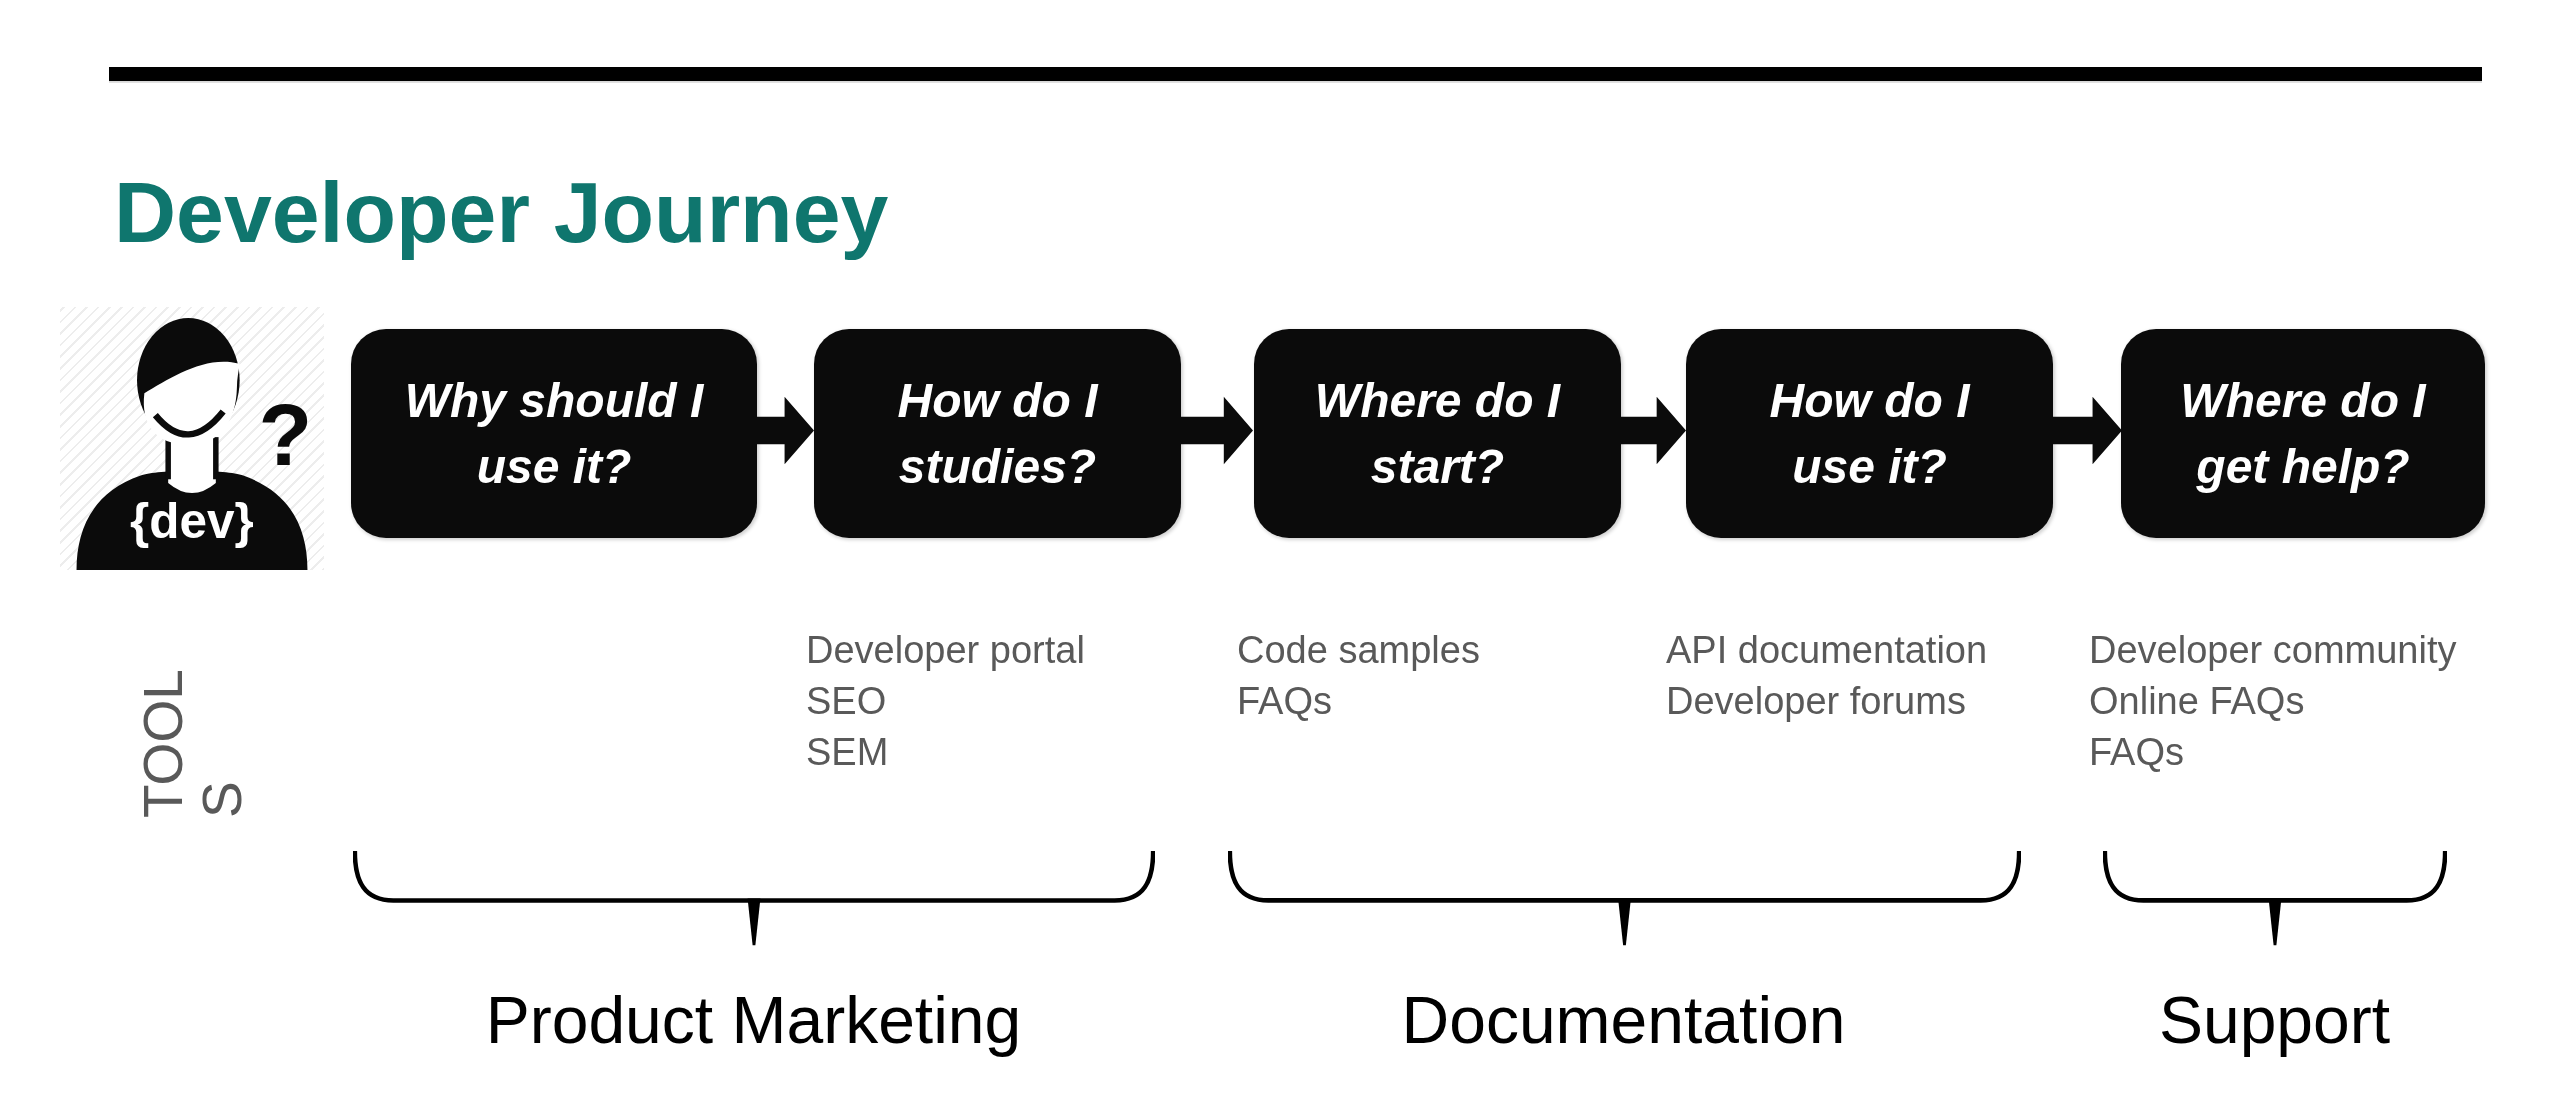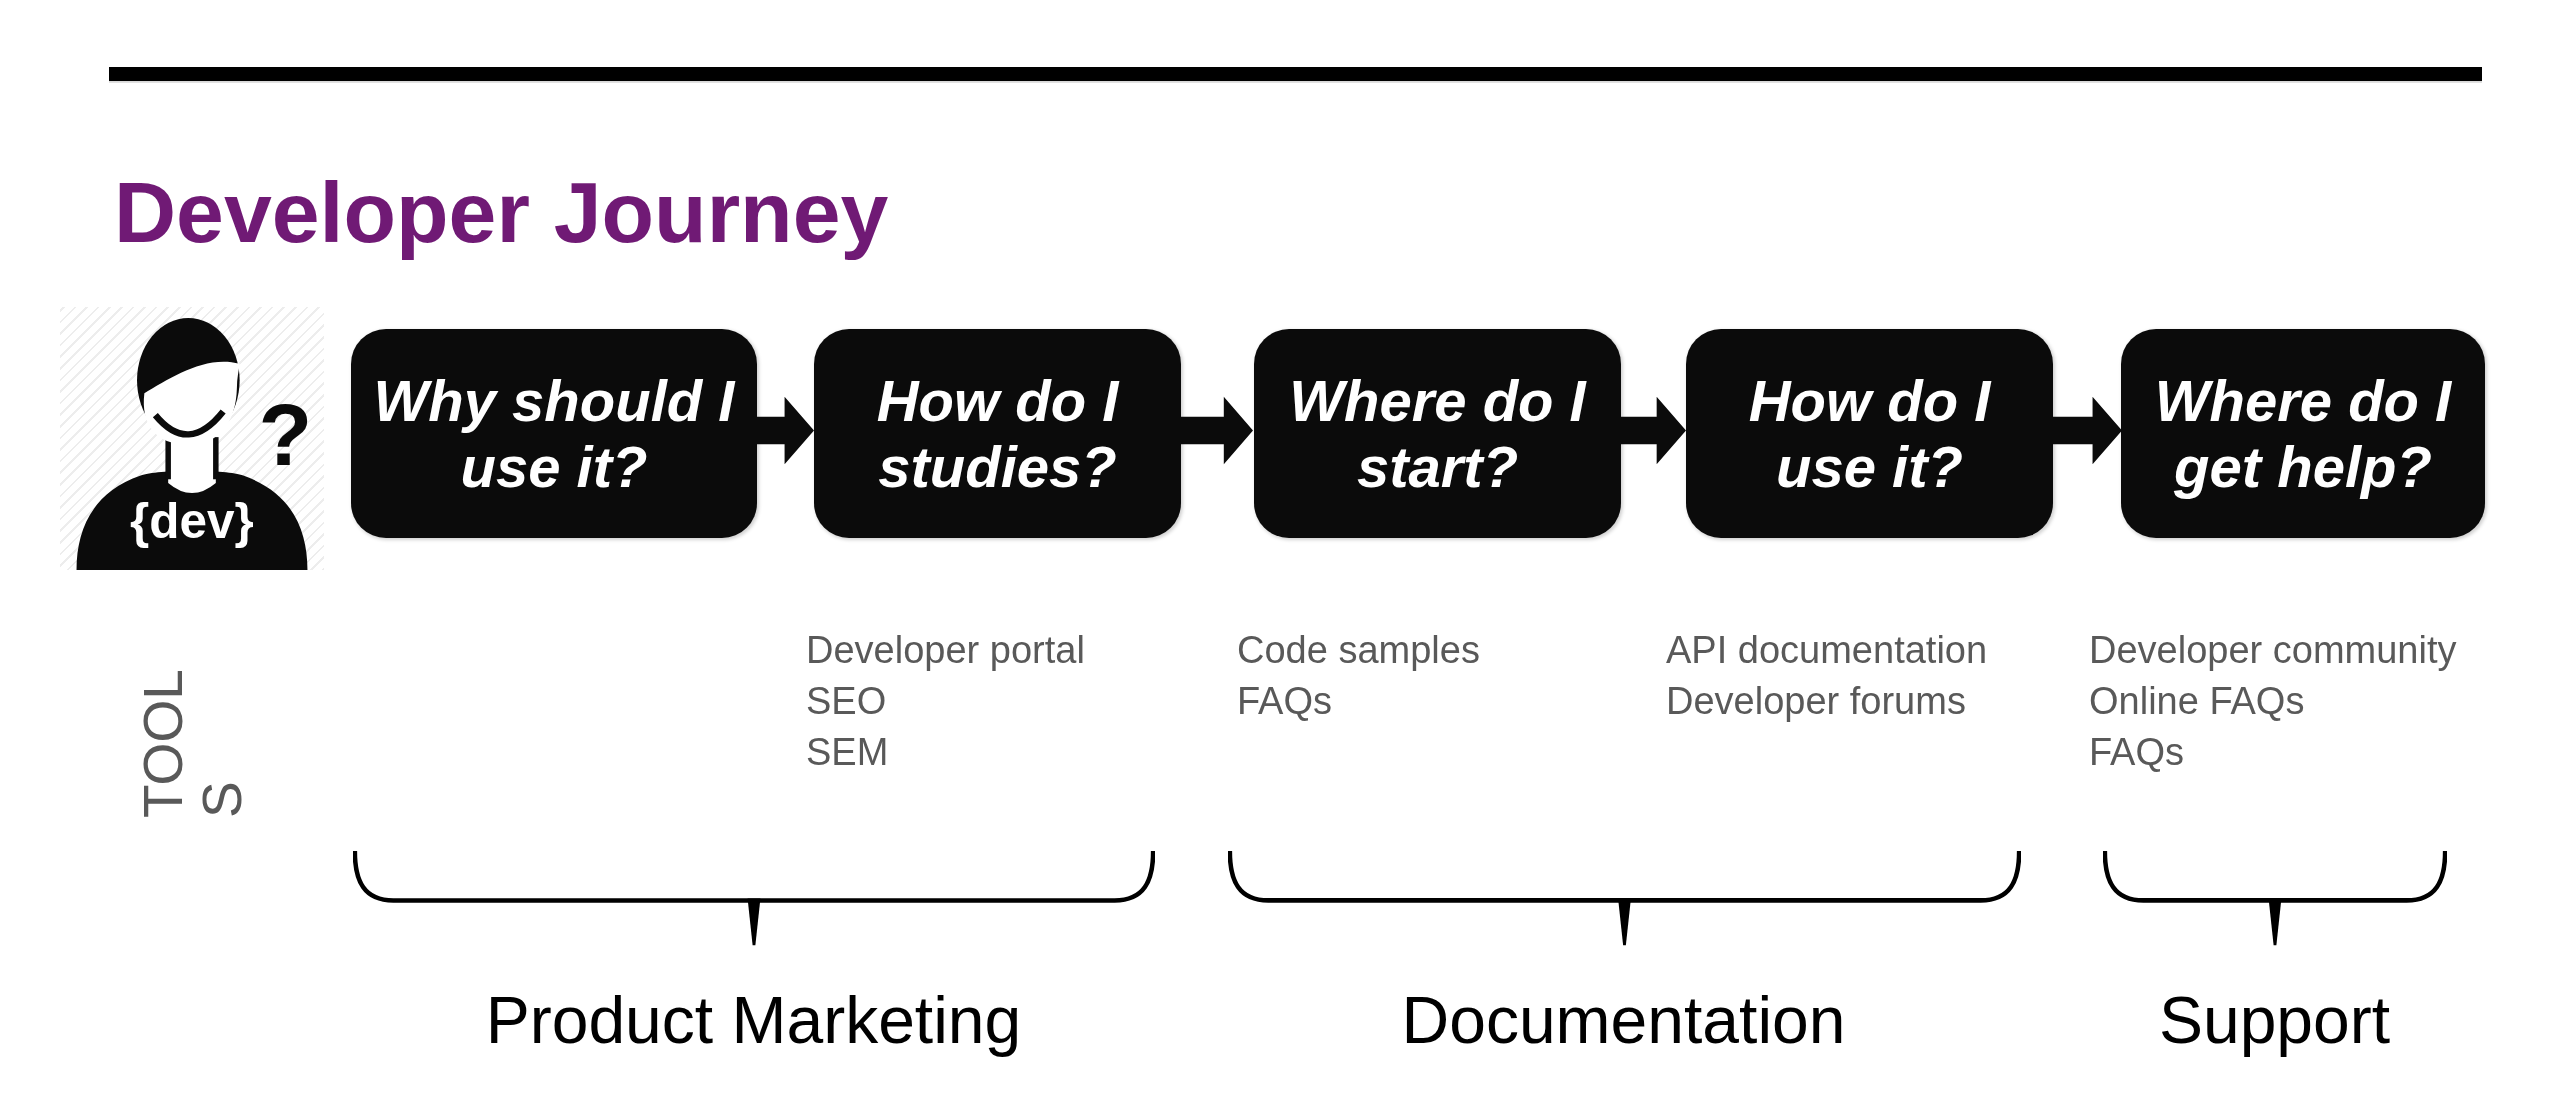--- a/index.html
+++ b/index.html
@@ -3,31 +3,31 @@
 <meta charset="utf-8">
 <style>
   html,body{margin:0;padding:0;background:#fff;}
   .canvas{position:relative;width:2576px;height:1105px;background:#ffffff;overflow:hidden;
           font-family:"Liberation Sans",sans-serif;}
 
   
   .top-bar{position:absolute;left:109px;top:67px;width:2373px;height:13.7px;background:#000;
            box-shadow:0 1.8px 0 rgba(0,0,0,0.15);}
   .page-title{position:absolute;left:114px;top:108px;font-size:86px;font-weight:bold;
-              color:#701a75;line-height:92px;white-space:nowrap;}
+              color:#0f766e;line-height:92px;white-space:nowrap;}
 
   
   .avatar-wrap{position:absolute;left:60px;top:307px;width:264px;height:263px;
                background:repeating-linear-gradient(-45deg,rgba(0,0,0,0.07) 0 1.8px,transparent 1.8px 8.2px),#fff;}
   .avatar-wrap svg{position:absolute;left:0;top:0;}
 
   
   .step-box{position:absolute;top:329px;height:209px;background:#0b0b0b;border-radius:35px;
             display:flex;flex-direction:column;align-items:center;justify-content:center;
-            color:#fff;font-weight:bold;font-style:italic;font-size:58px;line-height:66px;
+            color:#fff;font-weight:bold;font-style:italic;font-size:48px;line-height:66px;
             text-align:center;box-shadow:1.8px 1.8px 3.7px rgba(0,0,0,0.18);}
   .box-0{left:351px;width:406px;}
   .box-1{left:814px;width:367px;}
   .box-2{left:1254px;width:367px;}
   .box-3{left:1686px;width:367px;}
   .box-4{left:2121px;width:364px;}
 
   
   .arrow{position:absolute;top:394px;height:73px;}
   .arrow-0{left:757px;width:57px;}

